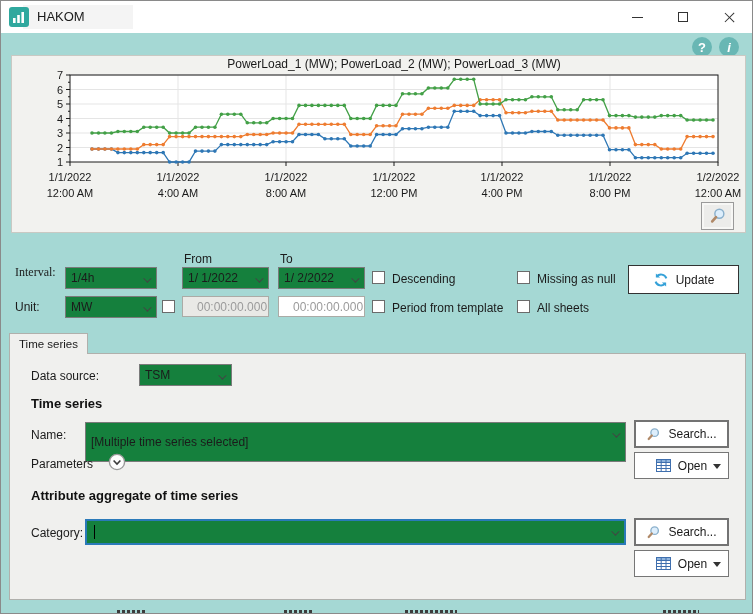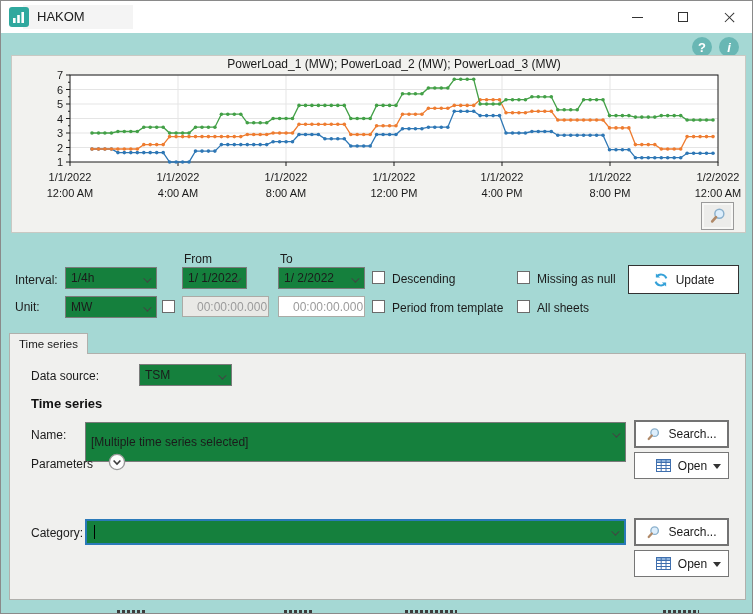--- a/index.html
+++ b/index.html
@@ -459,26 +459,26 @@
       <svg width="18" height="18" viewBox="0 0 20 20">
         <circle cx="11.5" cy="7.5" r="5" fill="#ddeefc" stroke="#8ab0cc" stroke-width="1.6"></circle>
         <line x1="7.8" y1="11.3" x2="3.6" y2="16" stroke="#b08968" stroke-width="3" stroke-linecap="round"></line>
       </svg>
     </div>
   </div>
 
   <span class="lbl" style="left:183px; top:251px;">From</span>
   <span class="lbl" style="left:279px; top:251px;">To</span>
 
-  <span class="lbl" style="left:14px; top:272px;">Interval:</span>
+  <span class="lbl" style="left:14px; top:264px;font-family:Liberation Serif, serif;">Interval:</span>
   <div class="combo" style="left:64px; top:266px; width:92px;">
     <span>1/4h</span>
     <span class="chev"></span>
   </div>
-  <div class="combo" style="left:181px; top:266px; width:65px;">
+  <div class="combo" style="left:181px; top:266px; width:87px;">
     <span>1/ 1/2022</span>
     <span class="chev"></span>
   </div>
   <div class="combo" style="left:277px; top:266px; width:87px;">
     <span>1/ 2/2022</span>
     <span class="chev"></span>
   </div>
   <div class="checkbox" style="left:371px; top:270px;"></div>
   <span class="lbl" style="left:391px; top:271px;">Descending</span>
   <div class="checkbox" style="left:516px; top:270px;"></div>
@@ -549,20 +549,21 @@
       <rect x="0.5" y="0.5" width="14" height="3" fill="#8fb4dd" stroke="#3f6fae"></rect>
       <line x1="5.2" y1="0.5" x2="5.2" y2="12.5" stroke="#3f6fae"></line>
       <line x1="10" y1="0.5" x2="10" y2="12.5" stroke="#3f6fae"></line>
       <line x1="0.5" y1="6.5" x2="14.5" y2="6.5" stroke="#3f6fae"></line>
       <line x1="0.5" y1="9.5" x2="14.5" y2="9.5" stroke="#3f6fae"></line>
     </svg>
     <span>Open</span>
     <span class="open-arrow"></span>
   </div>
 
+  <span class="heading" style="left:30px; top:487px; z-index:3;">Attribute aggregate of time series</span>
 
   <span class="lbl" style="left:30px; top:525px; z-index:3;">Category:</span>
   <div class="combo wide" id="category-combo" style="left:84px; top:518px; z-index:3;">
     <span class="caret"></span>
     <span></span>
     <span class="chev"></span>
   </div>
   <div class="push-btn side-btn strong-border" style="left:633px; top:517px; z-index:3;">
     <svg width="15" height="15" viewBox="0 0 20 20">
       <circle cx="11.5" cy="7.5" r="5" fill="#ddeefc" stroke="#8ab0cc" stroke-width="1.8"></circle>

